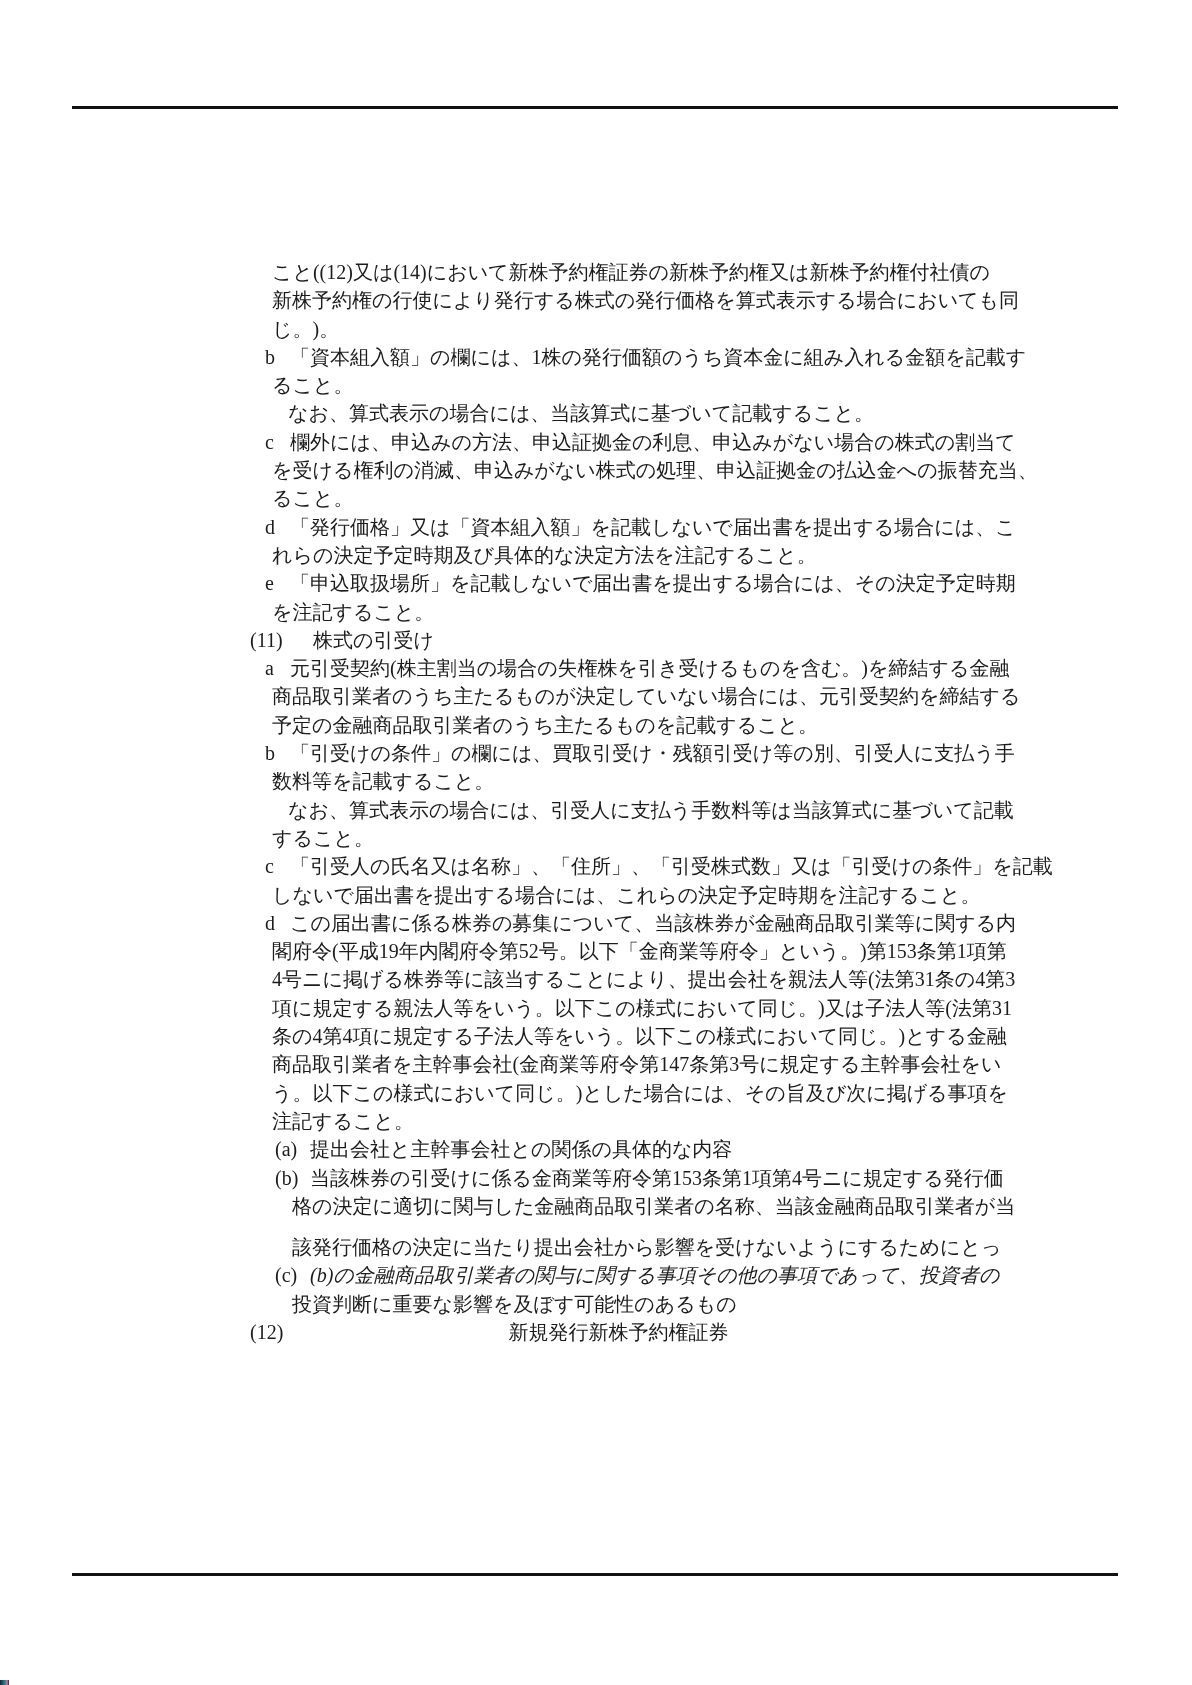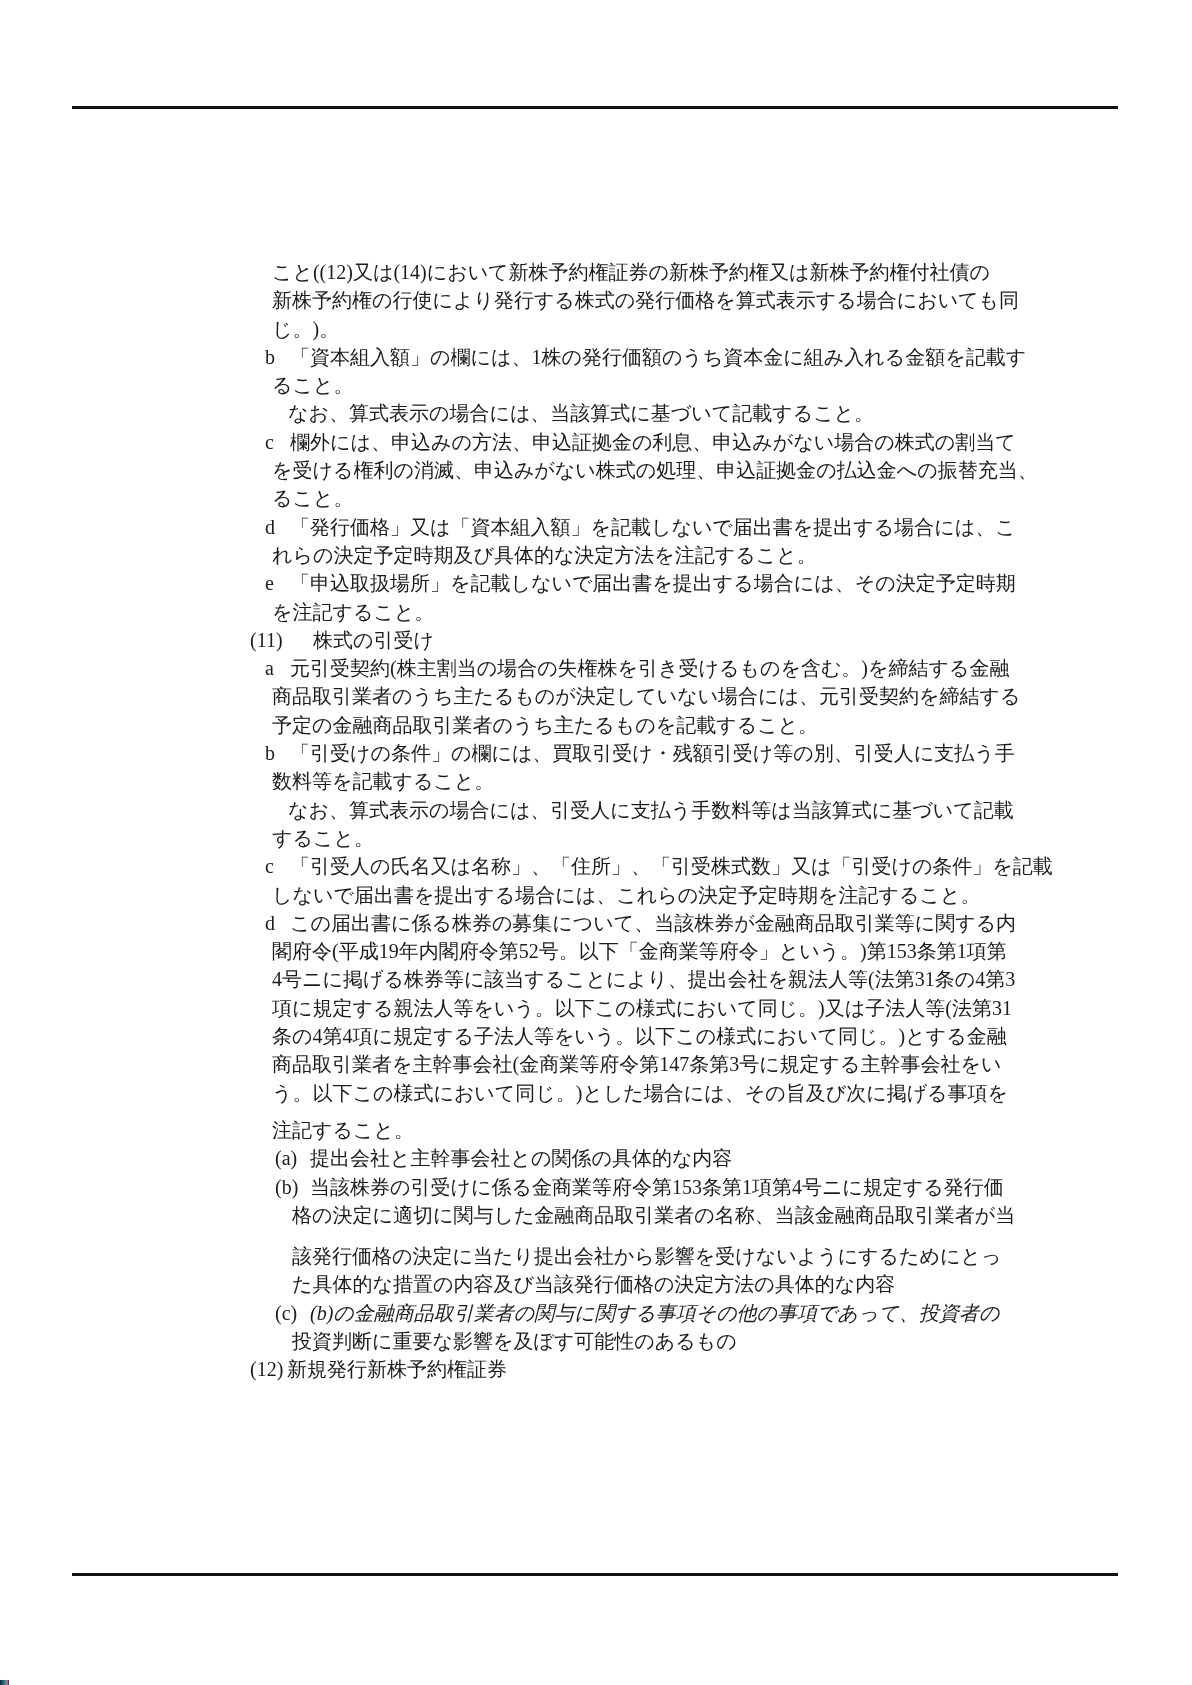--- a/index.html
+++ b/index.html
@@ -154,45 +154,42 @@
     <div class="line">
       <span class="text" style="padding-left: 22px;">条の4第4項に規定する子法人等をいう。以下この様式において同じ。)とする金融</span>
     </div>
     <div class="line">
       <span class="text" style="padding-left: 22px;">商品取引業者を主幹事会社(金商業等府令第147条第3号に規定する主幹事会社をい</span>
     </div>
     <div class="line">
       <span class="text" style="padding-left: 22px;">う。以下この様式において同じ。)とした場合には、その旨及び次に掲げる事項を</span>
     </div>
     <div class="line">
-      <span class="text" style="padding-left: 22px; margin-top: 9px;">注記すること。</span>
+      <span class="text" style="padding-left: 22px;">注記すること。</span>
     </div>
     <div class="line">
       <span class="marker" style="left: 25px;">(a)</span>
       <span class="text" style="padding-left: 60px;">提出会社と主幹事会社との関係の具体的な内容</span>
     </div>
     <div class="line">
       <span class="marker" style="left: 25px;">(b)</span>
       <span class="text" style="padding-left: 60px;">当該株券の引受けに係る金商業等府令第153条第1項第4号ニに規定する発行価</span>
     </div>
     <div class="line">
       <span class="text" style="padding-left: 42px;">格の決定に適切に関与した金融商品取引業者の名称、当該金融商品取引業者が当</span>
     </div>
     <div class="line">
       <span class="text" style="padding-left: 42px; margin-top: 13px;">該発行価格の決定に当たり提出会社から影響を受けないようにするためにとっ</span>
     </div>
     <div class="line">
-      <span class="text" style="padding-left: 42px;">た具体的な措置の内容及び当該発行価格の決定方法の具体的な内容</span>
-    </div>
-    <div class="line">
       <span class="marker" style="left: 25px;">(c)</span>
       <span class="text" style="padding-left: 60px; font-style: italic;">(b)の金融商品取引業者の関与に関する事項その他の事項であって、投資者の</span>
     </div>
     <div class="line">
       <span class="text" style="padding-left: 42px;">投資判断に重要な影響を及ぼす可能性のあるもの</span>
     </div>
     <div class="line">
       <span class="marker" style="left: 0px;">(12)</span>
-      <span class="text" style="padding-left: 37px;">新規発行新株予約権証券</span>
+      <span class="text" style="padding-left: 37px; text-align: center;">新規発行新株予約権証券</span>
     </div>
   </div>
 
 <div class="scan-artifact"></div>
 
 </body></html>

